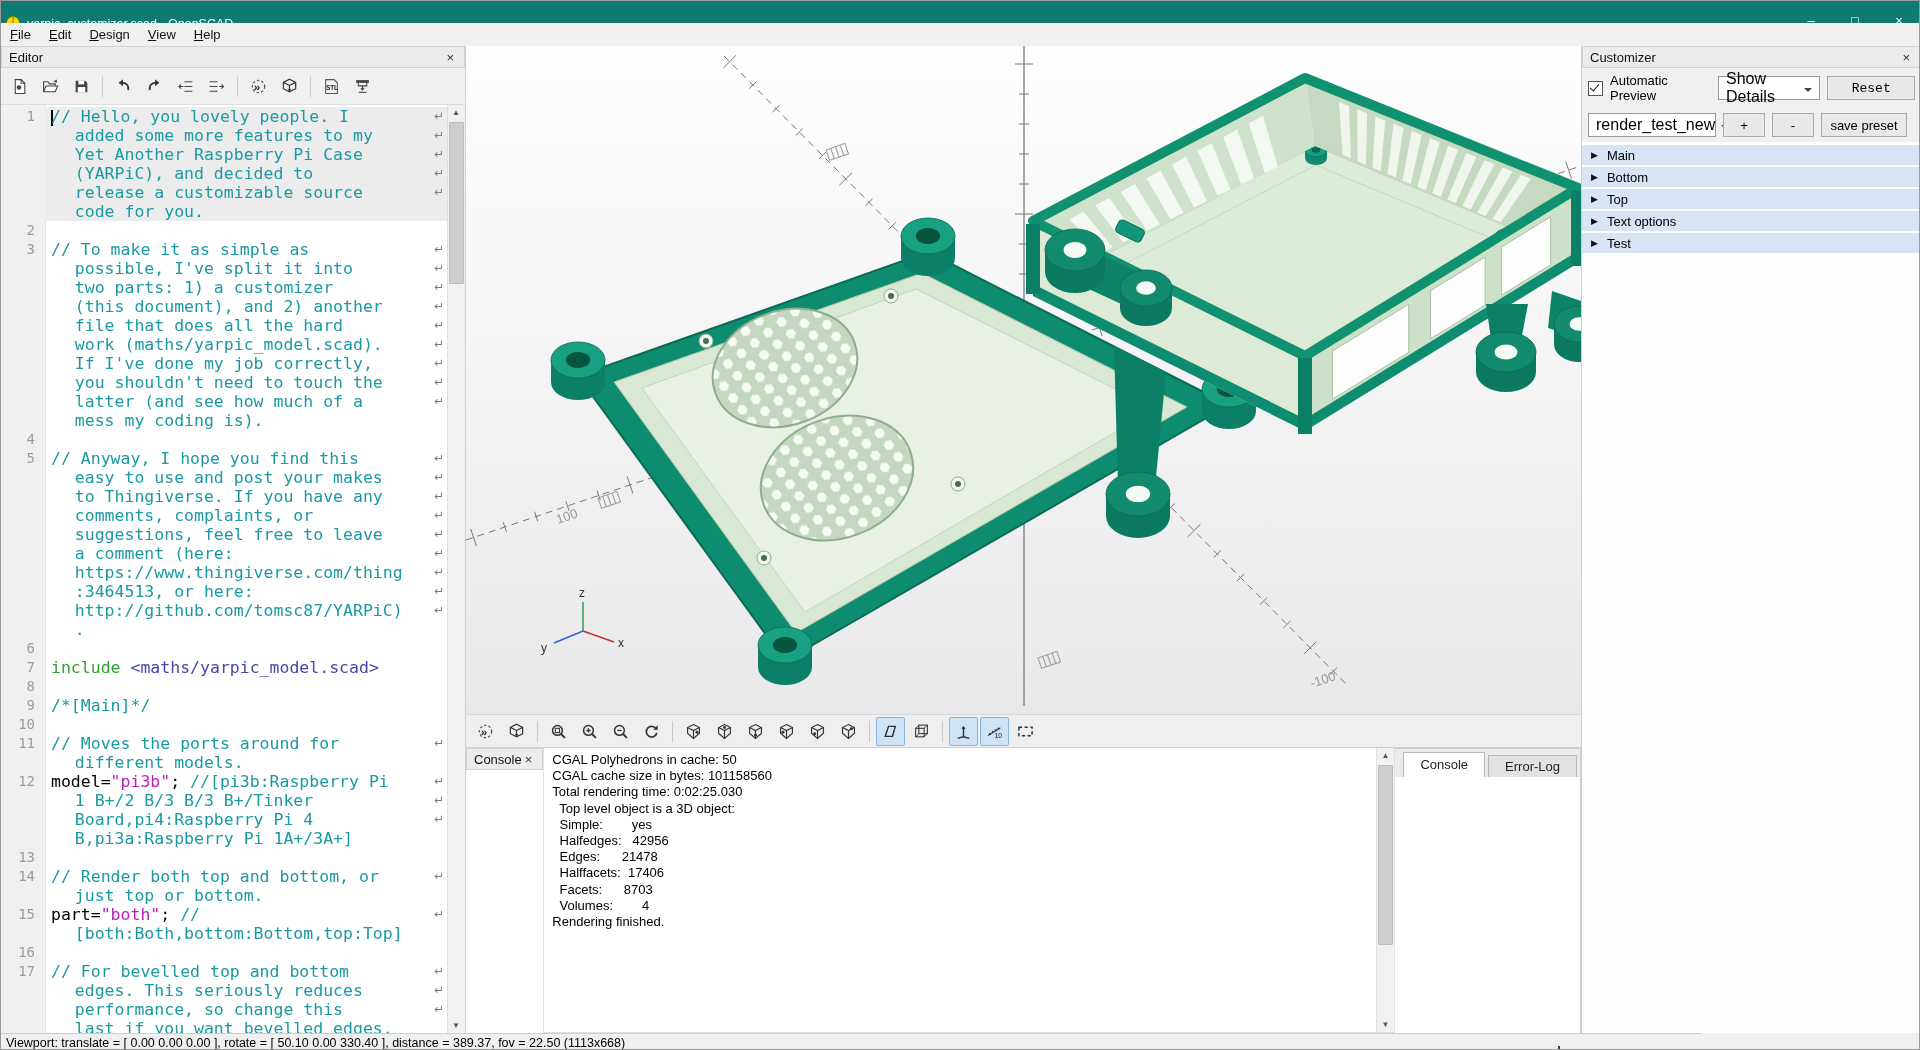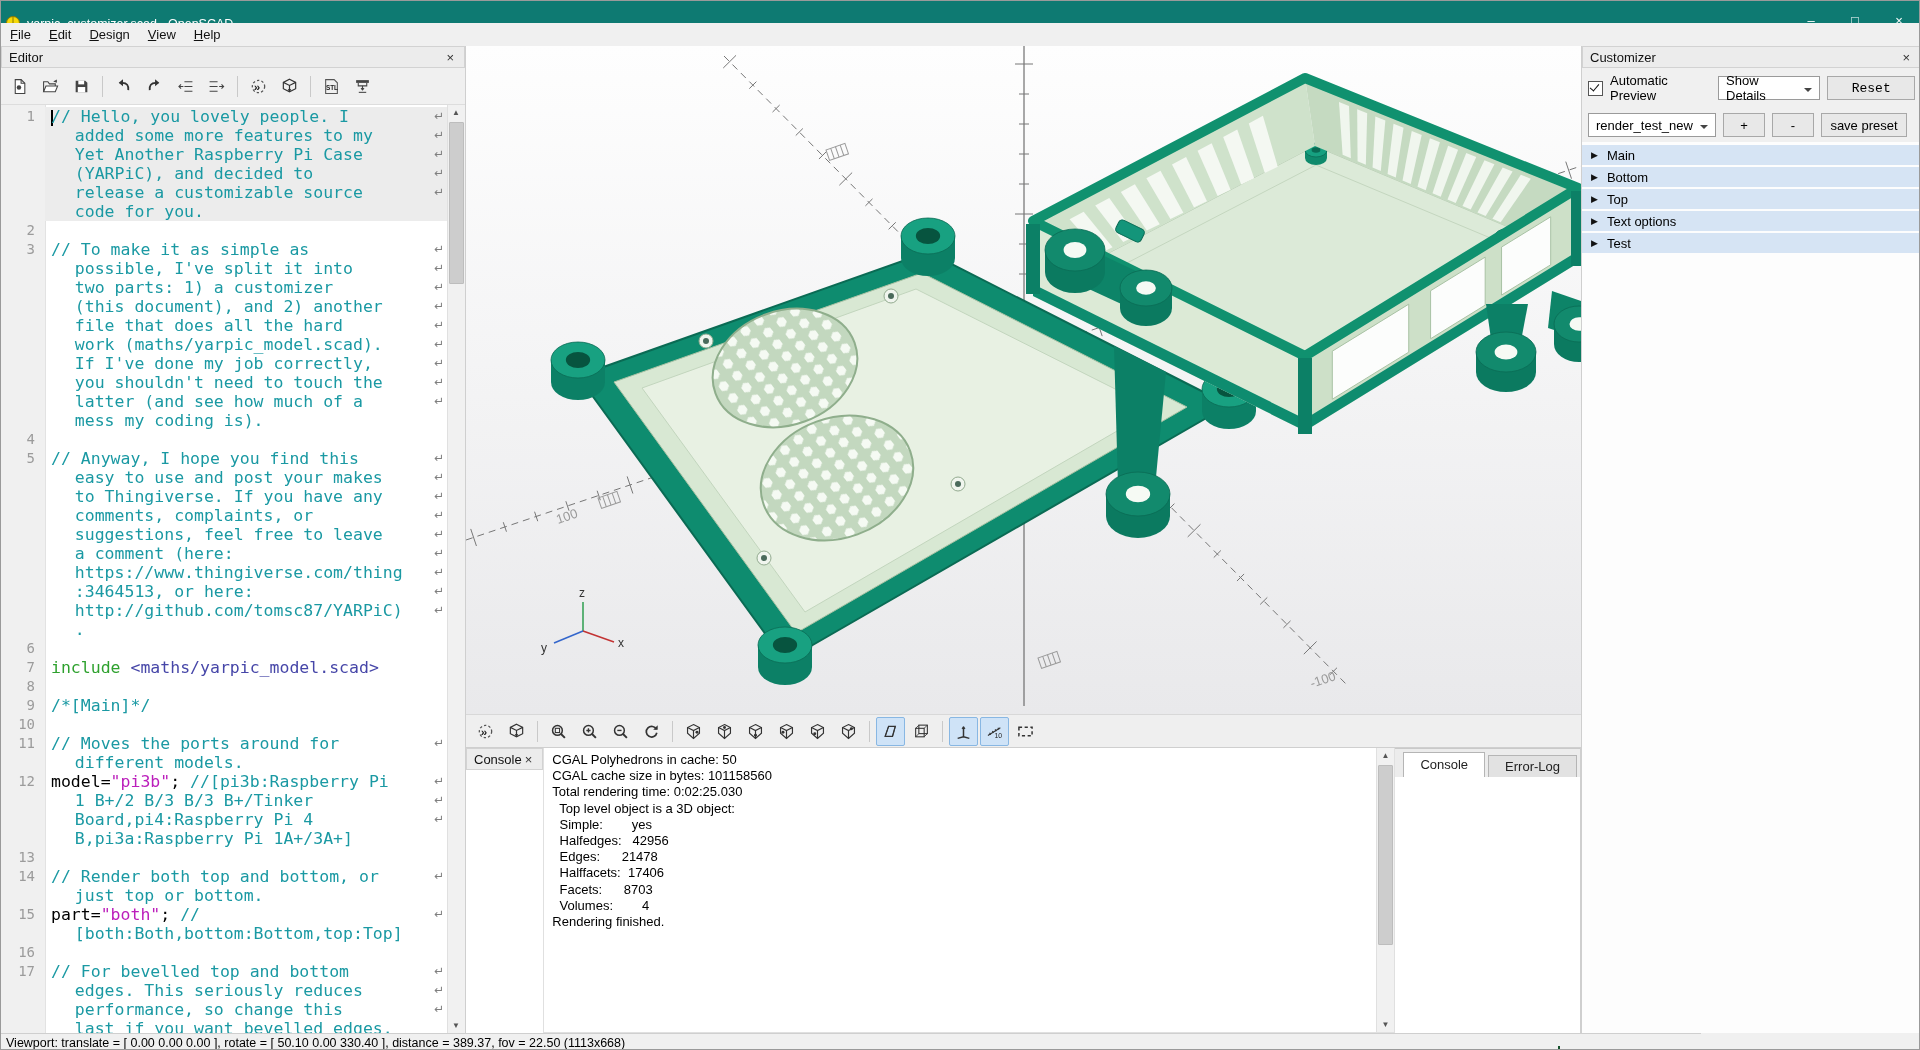--- a/index.html
+++ b/index.html
@@ -50,21 +50,21 @@
   .console-line{font-size:13px;line-height:16.2px;color:#000;white-space:pre;}
   #tabbar{height:28px;background:#ececec;border-top:1px solid #c9c9c9;display:flex;align-items:flex-end;padding-left:8px;flex:none;}
   .tab{height:21px;line-height:21px;padding:0 16px;font-size:13px;background:#e2e2e2;border:1px solid #b5b5b5;border-bottom:none;margin-right:3px;color:#222;}
   .tab.active{background:#fff;height:24px;line-height:24px;}
   
   #customizer-panel{position:absolute;left:1580px;top:45px;width:340px;height:987px;background:#f0f0f0;display:flex;flex-direction:column;box-sizing:border-box;border-left:1px solid #cfcfcf;}
   .cust-row{display:flex;align-items:center;gap:7px;padding:5px 6px;flex:none;}
   .cb{width:13px;height:13px;border:1px solid #555;background:#fff;position:relative;flex:none;}
   .cb::after{content:"";position:absolute;left:3px;top:0px;width:4px;height:8px;border:solid #111;border-width:0 1.8px 1.8px 0;transform:rotate(40deg);}
   .cblabel{font-size:13px;}
-  .sel{height:24px;border:1px solid #9a9a9a;background:#fff;font-size:13px;display:flex;align-items:center;justify-content:space-between;padding:0 7px;box-sizing:border-box;}
+  .sel{height:24px;border:1px solid #9a9a9a;background:#fff;font-size:16px;display:flex;align-items:center;justify-content:space-between;padding:0 7px;box-sizing:border-box;}
   .tri{width:0;height:0;border:4px solid transparent;border-top-color:#444;margin-top:7px;margin-left:6px;}
   .pbtn{height:24px;background:#e8e8e8;border:1px solid #a8a8a8;font-size:13px;display:flex;align-items:center;justify-content:center;box-sizing:border-box;}
   #cust-sections{flex:none;background:#fdfdfd;padding-top:3px;}
   .sec{height:20px;background:#d6e4f4;display:flex;align-items:center;padding-left:9px;margin-bottom:2px;font-size:13px;gap:9px;}
   .sec .arr{font-size:9px;color:#111;}
   #cust-fill{flex:1;background:#fdfdfd;}
   
   #statusbar{position:absolute;left:0;top:1032px;width:1700px;height:18px;background:#f0f0f0;border-top:1px solid #cfcfcf;display:flex;align-items:center;font-size:12.5px;color:#000;box-sizing:border-box;}
   #statusbar .left{flex:1;padding-left:5px;}
   #statusbar .right{border-left:2px solid #14532d;padding-left:10px;height:100%;display:flex;align-items:center;margin-top:23px;}

